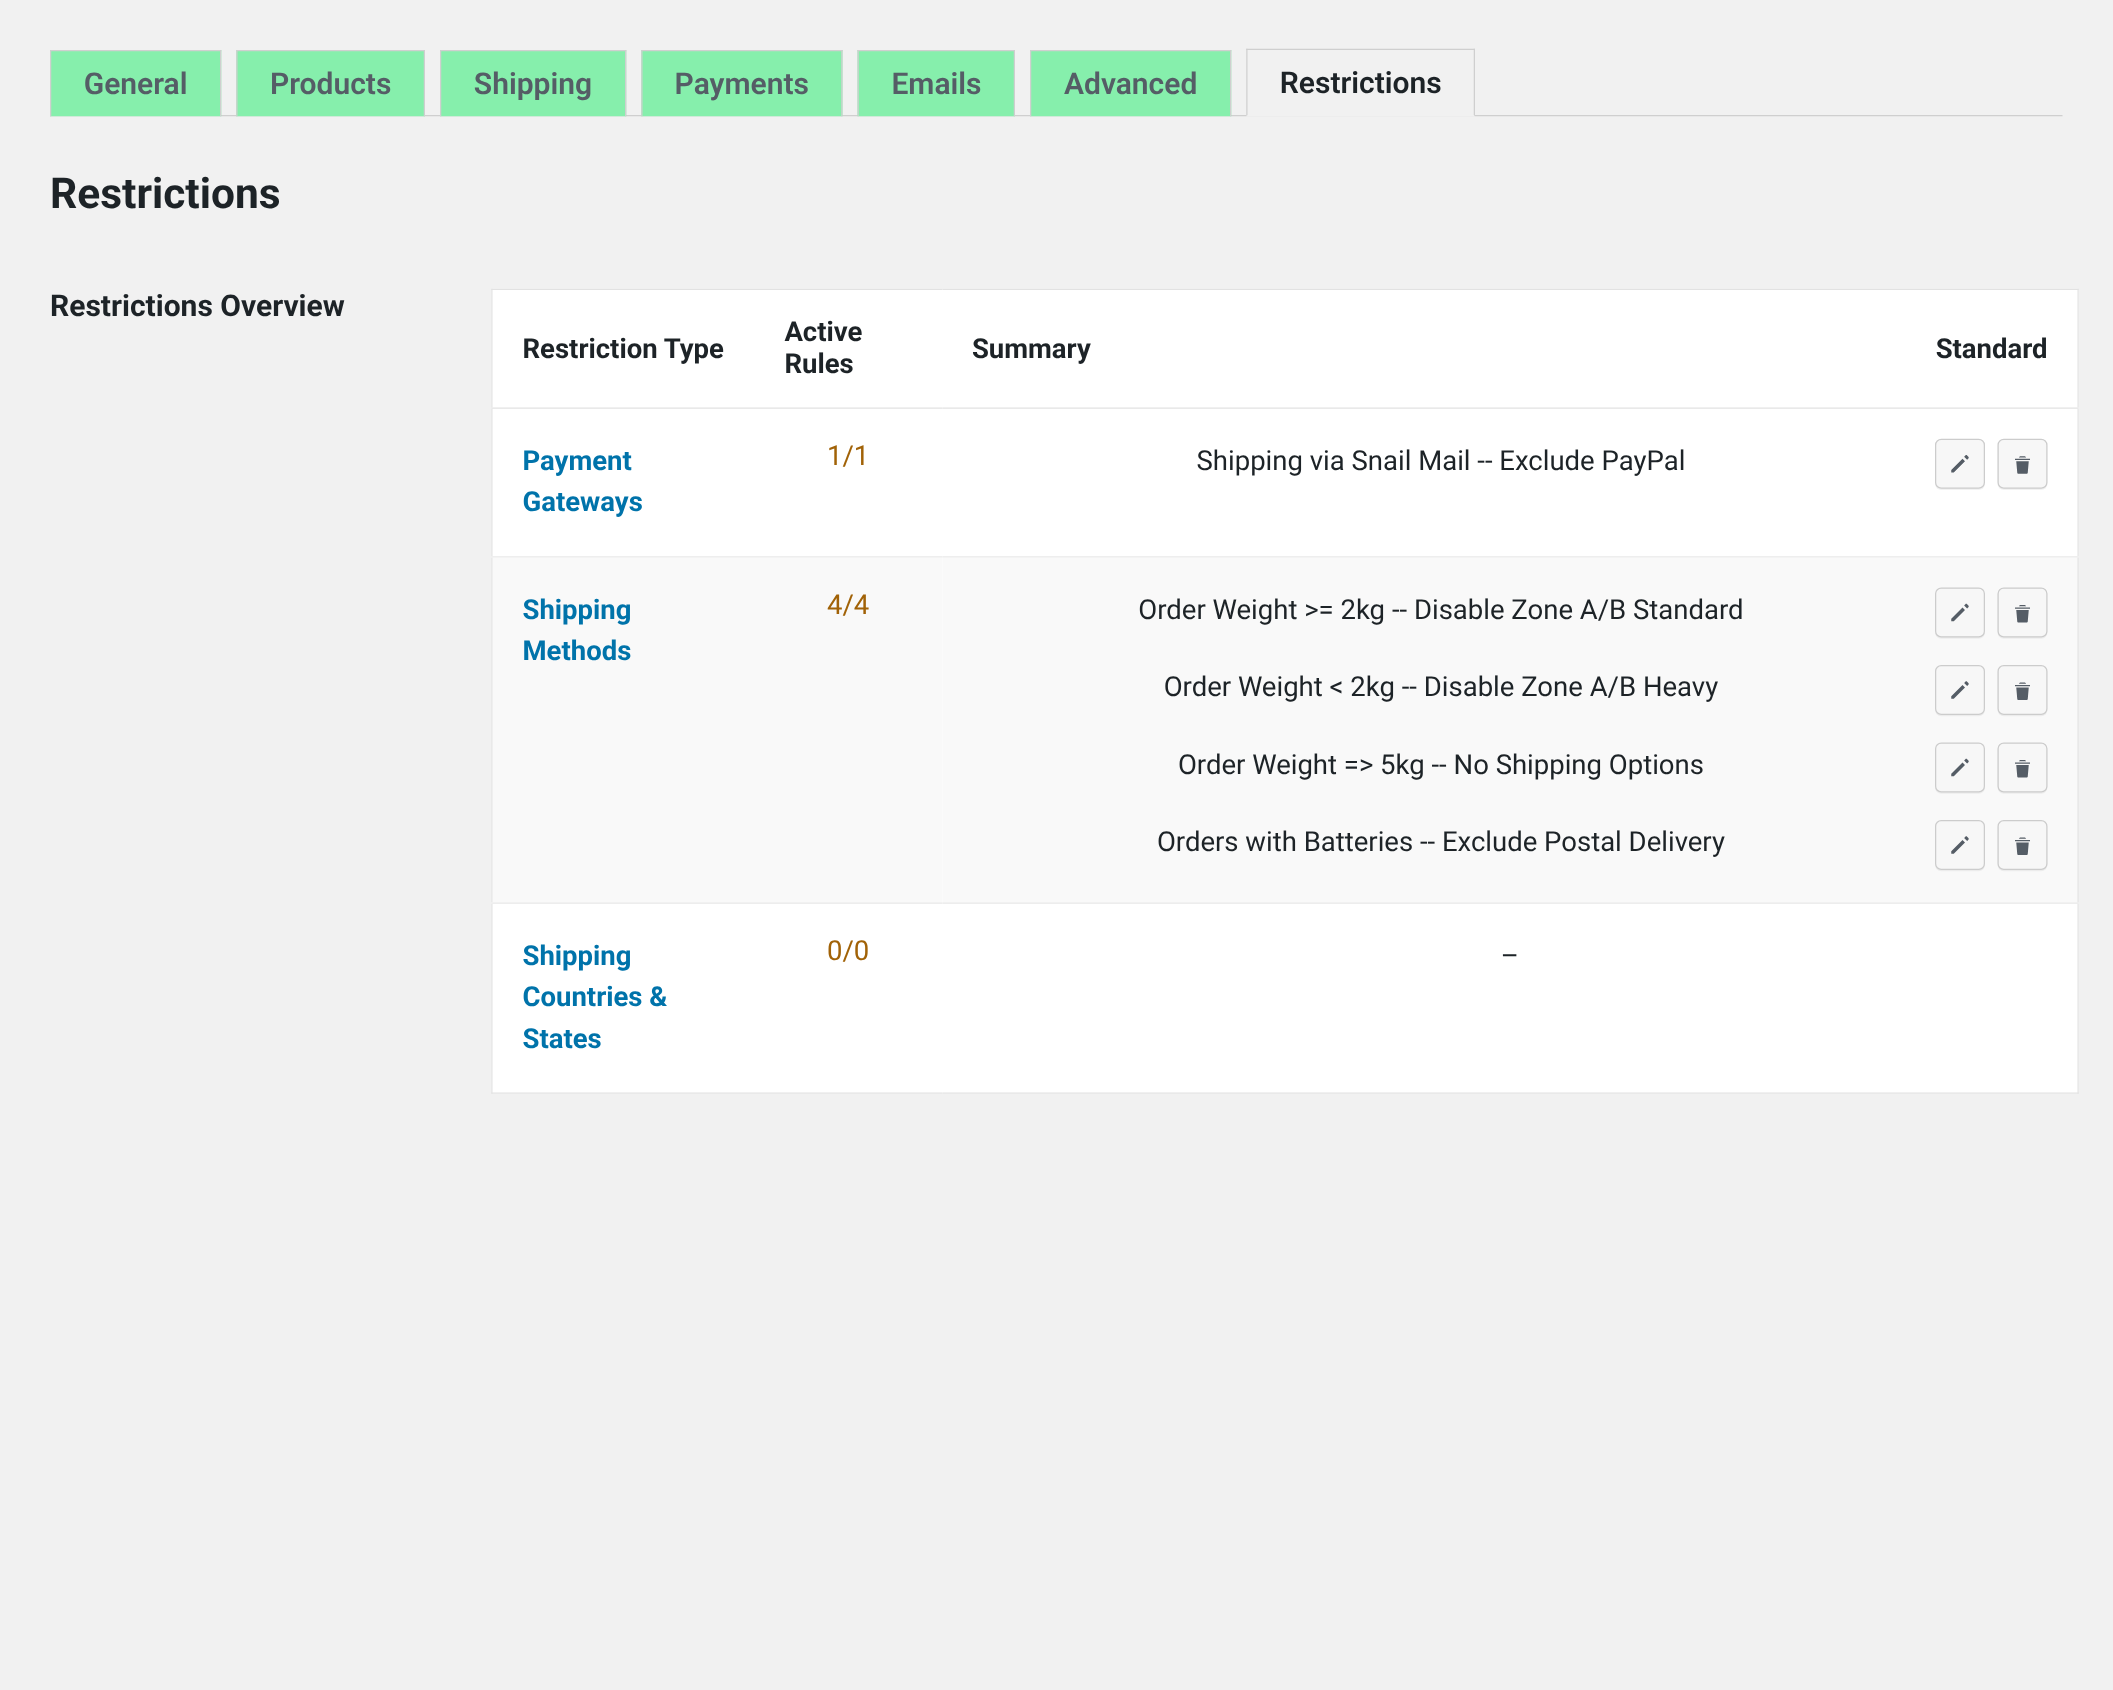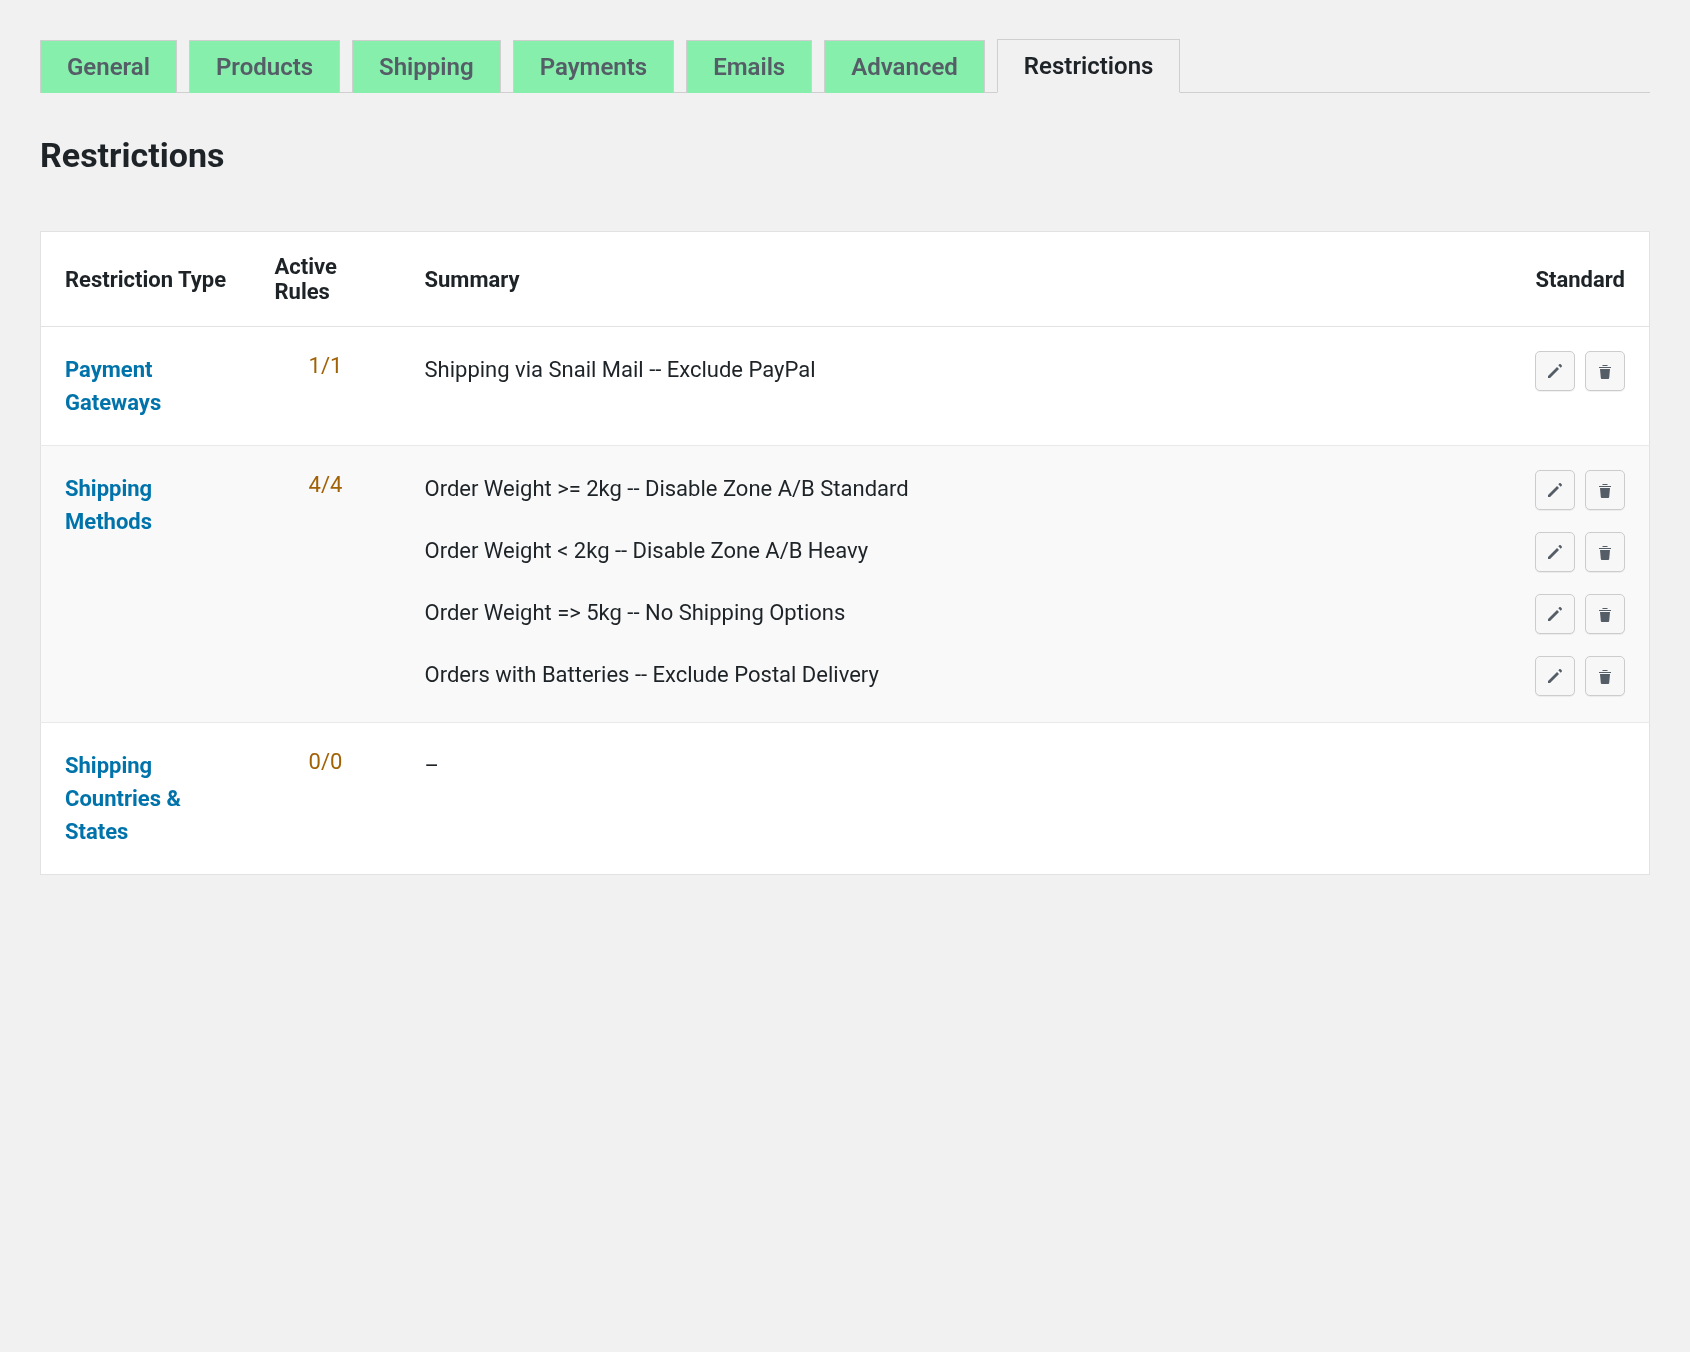--- a/index.html
+++ b/index.html
@@ -67,20 +67,21 @@
       color: #1d2327;
     }
     .right-col { flex: 1; }
     
     table.restrictions {
       width: 100%;
       border-collapse: collapse;
       background: #fff;
       border: 1px solid #e2e2e2;
       font-size: 22px;
+      margin-left: 13px;
     }
     table.restrictions thead th {
       text-align: left;
       padding: 22px 24px;
       font-weight: 700;
       color: #1d2327;
       background: #fff;
       border-bottom: 1px solid #e2e2e2;
     }
     table.restrictions thead th.actions { text-align: right; }
@@ -100,20 +101,21 @@
       line-height: 1.5;
     }
     table.restrictions tbody td.rules-cell { color: #a16207; text-align: center; }
     table.restrictions tbody td.summary-cell { color: #1d2327; }
     .summary-item {
       display: flex;
       justify-content: space-between;
       align-items: flex-start;
       gap: 20px;
       padding: 0 0 24px 0;
+      text-align: center;
     }
     .summary-item:last-child { padding-bottom: 0; }
     .summary-text { flex: 1; line-height: 1.55; }
     .action-buttons { display: flex; gap: 10px; flex-shrink: 0; margin-top: -2px; }
     .icon-btn {
       width: 40px;
       height: 40px;
       border: 1px solid #ccc;
       border-radius: 5px;
       background: #f7f7f7;
@@ -139,20 +141,23 @@
       <div class="tab">Payments</div>
       <div class="tab">Emails</div>
       <div class="tab">Advanced</div>
       <div class="tab active">Restrictions</div>
     </div>
 
 
 <h1 class="page-title">Restrictions</h1>
 
 <div class="two-col">
+  <div class="left-col">
+    <div class="section-heading">Restrictions Overview</div>
+  </div>
   <div class="right-col">
     <table class="restrictions">
       <thead>
         <tr>
           <th class="col-type">Restriction Type</th>
           <th class="col-rules">Active Rules</th>
           <th class="col-summary">Summary</th>
           <th class="col-actions actions">Standard</th>
         </tr>
       </thead>

